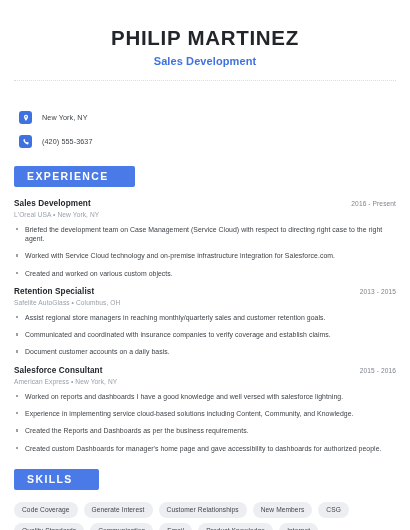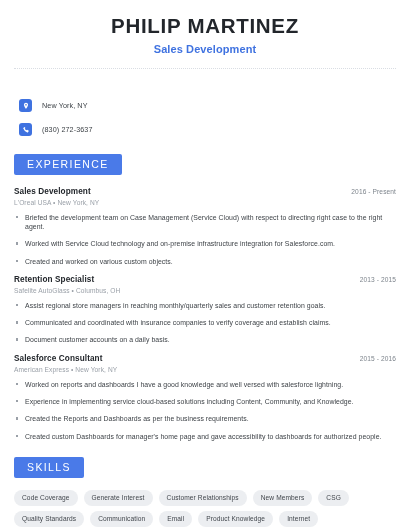--- a/index.html
+++ b/index.html
@@ -19,21 +19,21 @@
     width: 410px;
     height: 530px;
     box-sizing: border-box;
     padding: 0 14px;
     position: relative;
   }
 
   
   .header {
     text-align: center;
-    padding-top: 14px;
+    padding-top: 26px;
   }
   .name {
     font-size: 20.5px;
     font-weight: bold;
     letter-spacing: 0.7px;
     color: #22262b;
     line-height: 1.15;
   }
   .title {
     font-size: 11px;
@@ -79,23 +79,23 @@
     margin-left: 10px;
     letter-spacing: 0.1px;
   }
 
   
   .section-head {
     display: inline-block;
     background: #4a7ae8;
     color: #ffffff;
     font-size: 10.5px;
-    font-weight: normal;
+    font-weight: bold;
     letter-spacing: 1.4px;
-    padding: 4px 13px 5px 13px;
+    padding: 4px 26px 5px 13px;
     border-radius: 2px;
   }
   .section-head-wrap {
     margin-top: 16px;
     margin-bottom: 12px;
   }
 
   
   .job {
     margin-bottom: 9px;
@@ -186,21 +186,21 @@
       </span>
       <span class="contact-text">New York, NY</span>
     </div>
 
     <div class="contact-row">
       <span class="contact-icon">
         <svg width="8" height="8" viewBox="0 0 16 16" fill="#ffffff">
           <path d="M5.2 2.2 3.1 3.5c-.5.3-.7.9-.5 1.5a13 13 0 0 0 7.9 7.9c.6.2 1.2 0 1.5-.5l1.3-2.1a.9.9 0 0 0-.3-1.2l-2.1-1.3a.9.9 0 0 0-1.1.1l-.8.8a10 10 0 0 1-3.4-3.4l.8-.8a.9.9 0 0 0 .1-1.1L5.2 2.2z"></path>
         </svg>
       </span>
-      <span class="contact-text">(830) 272-3637</span>
+      <span class="contact-text">(420) 555-3637</span>
     </div>
 
 
   </div>
 
   <div class="section-head-wrap">
     <span class="section-head">EXPERIENCE</span>
   </div>
 
   <div>

